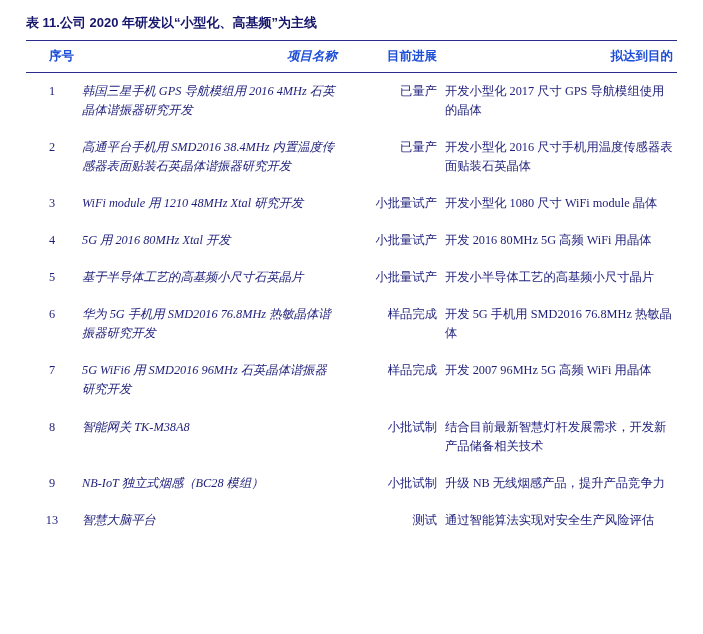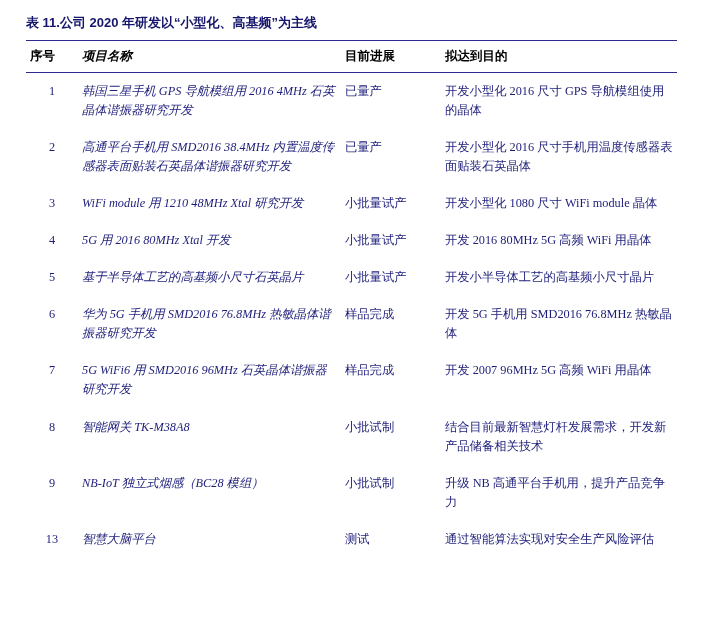--- a/index.html
+++ b/index.html
@@ -41,35 +41,35 @@
   table.data {
     width: 100%;
     border-collapse: collapse;
     font-size: 12.3px;
     color: #1d1d7a;
   }
   table.data th {
     font-family: "Liberation Sans", sans-serif;
     font-weight: bold;
     font-size: 12.5px;
-    color: #000000;
+    color: #1d4ed8;
     padding: 7px 4px 7px 4px;
-    text-align: left;
+    text-align: right;
     vertical-align: middle;
     white-space: nowrap;
   }
   table.data td {
     padding: 9px 4px 9px 4px;
     vertical-align: top;
     line-height: 1.55;
     color: #1d1d7a;
   }
   .col-no    { width: 44px;  text-align: center; }
   .col-name  { width: 255px; font-style: italic; }
-  .col-prog  { width: 92px; }
+  .col-prog  { width: 92px; text-align: right; }
   .col-goal  { width: auto; }
   th.col-no  { text-align: center; }
   td.col-no  { text-align: center; }
   .pad-left-name { padding-left: 10px; }
 </style>
 </head>
 <body>
 
 <div class="page">
 
@@ -89,21 +89,21 @@
   </table>
 
   <div class="rule-head"></div>
 
   <table class="data">
     <tbody>
       <tr>
         <td class="col-no">1</td>
         <td class="col-name pad-left-name">韩国三星手机 GPS 导航模组用 2016 4MHz 石英晶体谐振器研究开发</td>
         <td class="col-prog">已量产</td>
-        <td class="col-goal">开发小型化 2016 尺寸 GPS 导航模组使用的晶体</td>
+        <td class="col-goal">开发小型化 2017 尺寸 GPS 导航模组使用的晶体</td>
       </tr>
       <tr>
         <td class="col-no">2</td>
         <td class="col-name pad-left-name">高通平台手机用 SMD2016 38.4MHz 内置温度传感器表面贴装石英晶体谐振器研究开发</td>
         <td class="col-prog">已量产</td>
         <td class="col-goal">开发小型化 2016 尺寸手机用温度传感器表面贴装石英晶体</td>
       </tr>
       <tr>
         <td class="col-no">3</td>
         <td class="col-name pad-left-name">WiFi module 用 1210 48MHz Xtal 研究开发</td>
@@ -137,21 +137,21 @@
       <tr>
         <td class="col-no">8</td>
         <td class="col-name pad-left-name">智能网关 TK-M38A8</td>
         <td class="col-prog">小批试制</td>
         <td class="col-goal">结合目前最新智慧灯杆发展需求，开发新产品储备相关技术</td>
       </tr>
       <tr>
         <td class="col-no">9</td>
         <td class="col-name pad-left-name">NB-IoT 独立式烟感（BC28 模组）</td>
         <td class="col-prog">小批试制</td>
-        <td class="col-goal">升级 NB 高通平台手机用，提升产品竞争力</td>
+        <td class="col-goal">升级 NB 无线烟感产品，提升产品竞争力</td>
       </tr>
       <tr>
         <td class="col-no">13</td>
         <td class="col-name pad-left-name">智慧大脑平台</td>
         <td class="col-prog">测试</td>
         <td class="col-goal">通过智能算法实现对安全生产风险评估</td>
       </tr>
     </tbody>
   </table>
 

